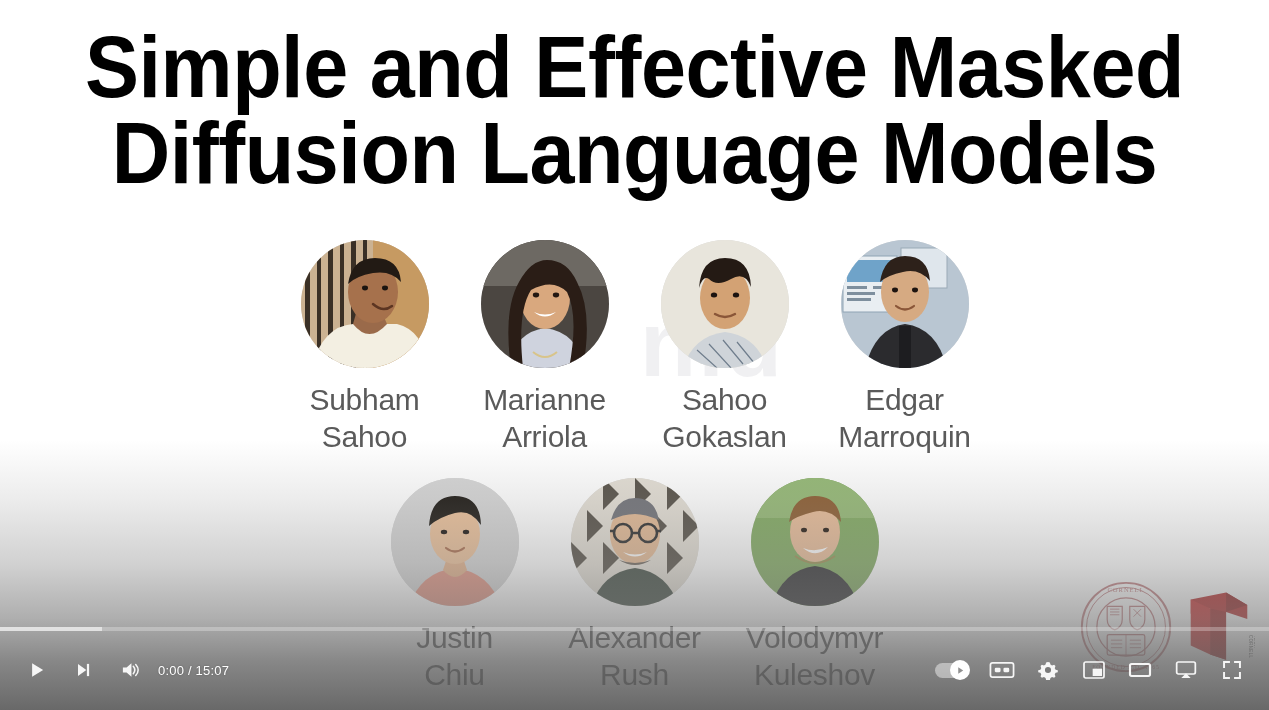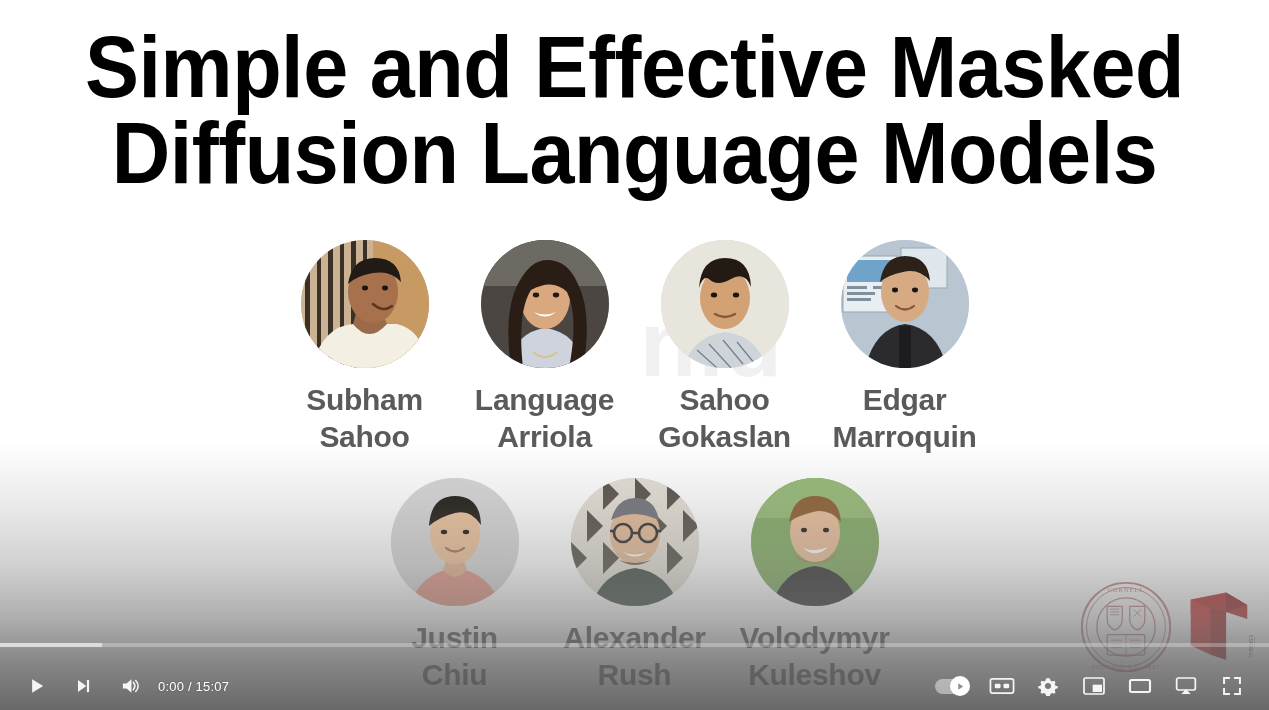--- a/index.html
+++ b/index.html
@@ -74,21 +74,21 @@
     overflow:hidden;
     position:relative;
     background:#d8d8d8;
   }
   .avatar > svg { display:block; width:100%; height:100%; }
 
   .author-name {
     margin-top:14px;
     text-align:center;
     font-size:30px;
-    font-weight:700;
+    font-weight:400;
     line-height:1.22;
     color:#5a5a5a;
     white-space:pre-line;
     letter-spacing:-0.3px;
   }
   #row-2 .author-name { color:#4d4d4d; }
 
   
   #logos {
     position:absolute;
@@ -107,21 +107,21 @@
       rgba(150,150,150,0.00) 0%,
       rgba(150,150,150,0.18) 22%,
       rgba(140,140,140,0.40) 46%,
       rgba(125,125,125,0.62) 66%,
       rgba(105,105,105,0.80) 82%,
       rgba(88,88,88,0.90) 100%);
   }
 
   
   #controls {
-    position:absolute; left:0; right:0; bottom:0;
+    position:absolute; left:0; right:0; bottom:16px;
     height:58px;
   }
 
   #progress-bar {
     position:absolute;
     left:0; right:0; top:-9px;
     height:4px;
     background:rgba(255,255,255,0.28);
     cursor:pointer;
   }
@@ -230,21 +230,21 @@
             <rect x="0" y="0" width="128" height="46" fill="#6d6963"></rect>
             <path d="M26 128 Q34 92 64 88 Q96 92 104 128 Z" fill="#cfd3de"></path>
             <ellipse cx="64" cy="58" rx="25" ry="31" fill="#d9a87e"></ellipse>
             <path d="M30 128 Q22 70 38 42 Q50 20 66 20 Q86 20 96 42 Q112 72 102 128 L88 128 Q98 76 86 52 Q72 38 50 50 Q36 72 42 128 Z" fill="#2a1d16"></path>
             <ellipse cx="75" cy="55" rx="3.2" ry="2.4" fill="#241812"></ellipse>
             <ellipse cx="55" cy="55" rx="3.2" ry="2.4" fill="#241812"></ellipse>
             <path d="M53 72 q11 9 22 0 q-11 5 -22 0 z" fill="#fff"></path>
             <path d="M52 112 q12 10 24 0" stroke="#d8c48a" stroke-width="2" fill="none"></path>
           </svg>
         </div>
-        <div class="author-name">Language
+        <div class="author-name">Marianne
 Arriola</div>
       </div>
 
 
       <div class="author">
         <div class="avatar">
           <svg viewBox="0 0 128 128" preserveAspectRatio="xMidYMid slice">
             <rect width="128" height="128" fill="#e8e5dc"></rect>
             <path d="M22 128 Q32 96 64 92 Q96 96 106 128 Z" fill="#cfd4d9"></path>
             <g stroke="#6f7d8c" stroke-width="1.2">

